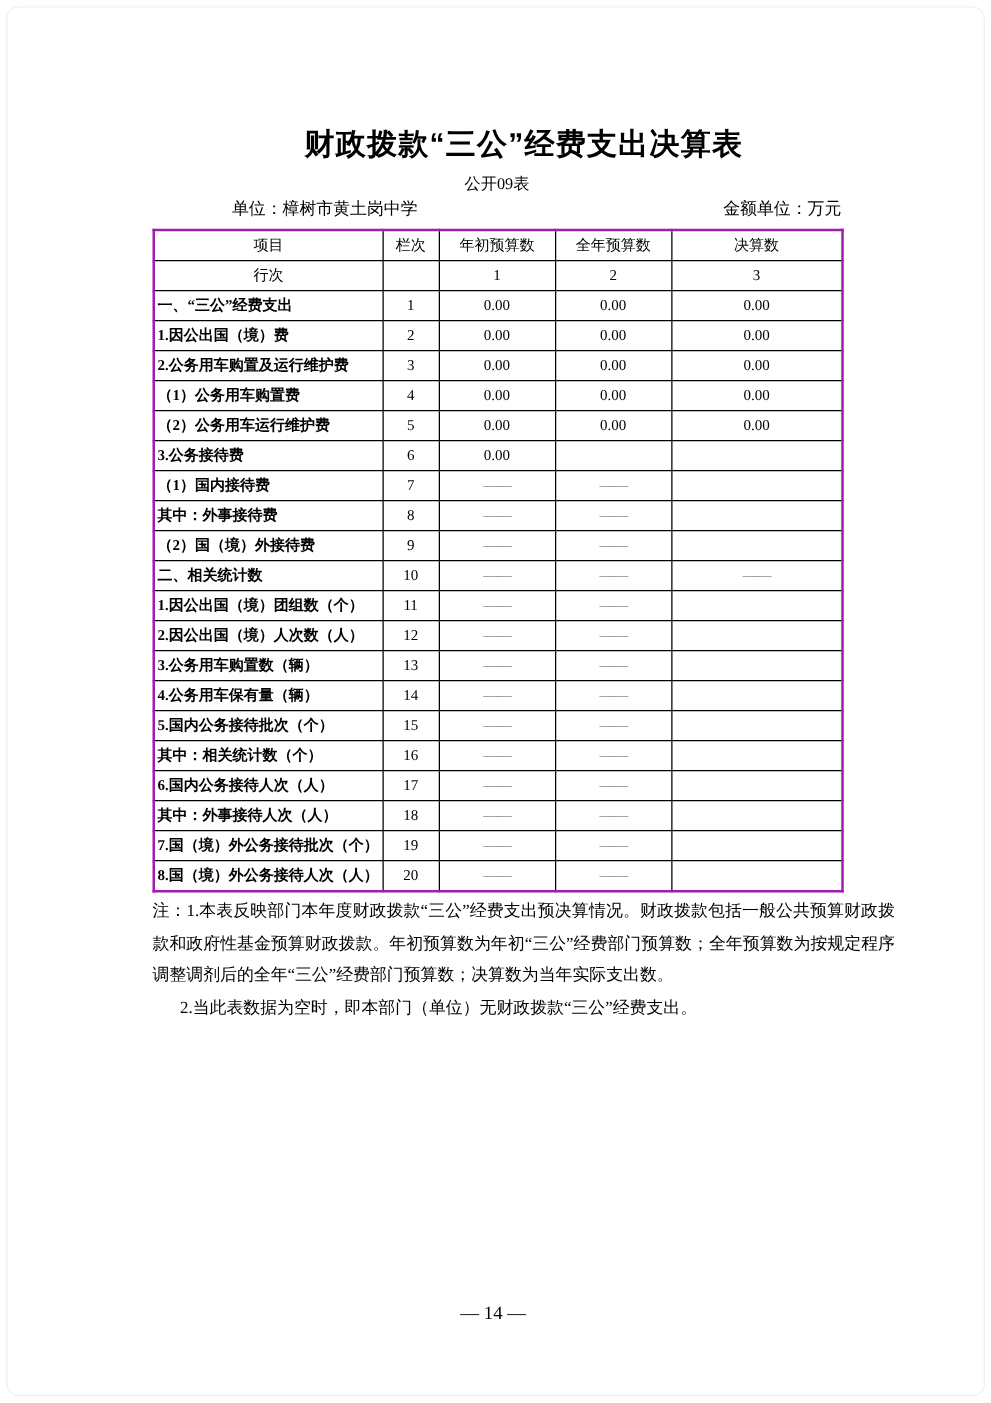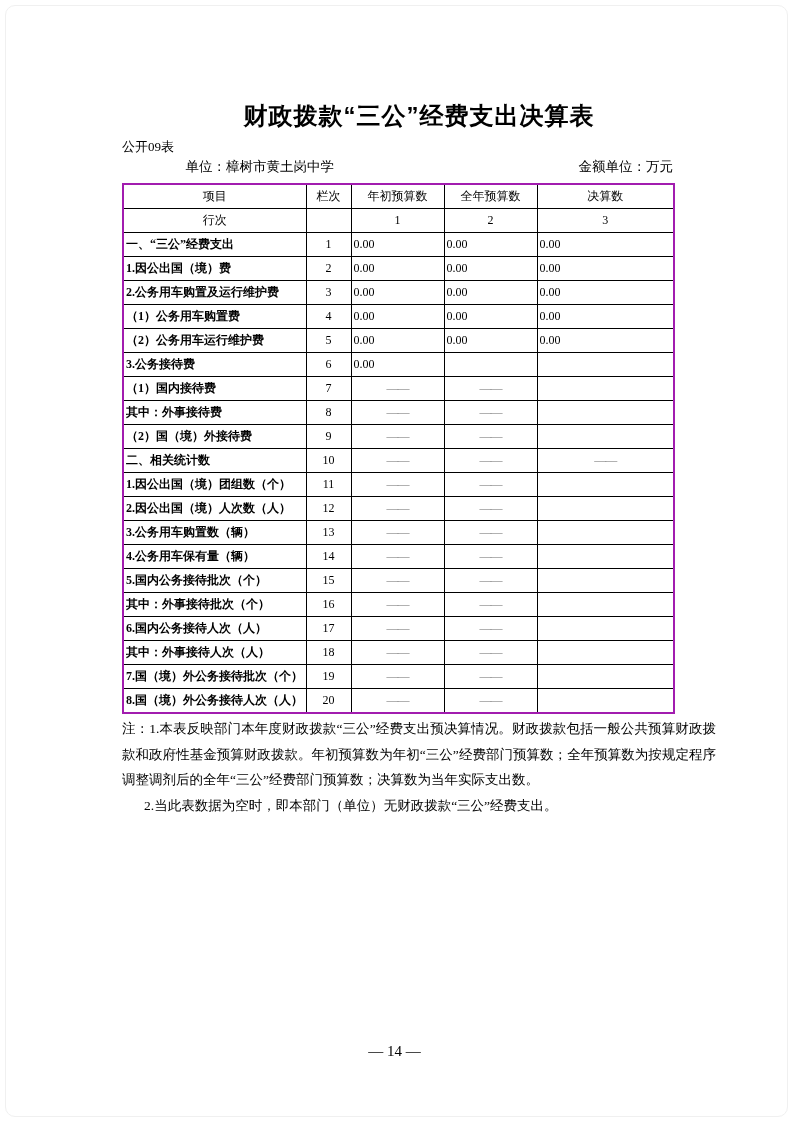--- a/index.html
+++ b/index.html
@@ -8,21 +8,21 @@
     font-family:"Liberation Serif","DejaVu Serif",serif;color:#000;
     overflow:hidden;
   }
   .page-border{position:absolute;inset:5px;border:1px solid #f0f0f0;border-radius:10px;pointer-events:none;}
   .doc-title{
     position:absolute;top:100px;left:122px;width:594px;text-align:center;
     font-family:"Liberation Sans","DejaVu Sans",sans-serif;
     font-weight:bold;font-size:24px;letter-spacing:1px;line-height:32px;
   }
   .table-code{
-    position:absolute;top:138px;left:122px;width:551px;text-align:left;font-size:13px;line-height:18px;
+    position:absolute;top:138px;left:122px;width:551px;text-align:center;font-size:13px;line-height:18px;
   }
   .meta-row{
     position:absolute;top:157px;left:122px;width:551px;display:flex;font-size:13.5px;line-height:20px;
   }
   .meta-row .m-left{flex:1;text-align:center;}
   .meta-row .m-mid{flex:1;text-align:center;}
   .meta-row .m-right{flex:1;text-align:right;}
   table.fiscal{
     position:absolute;top:183px;left:122px;width:551px;
     border-collapse:collapse;table-layout:fixed;border:2px solid #a21caf;
@@ -35,21 +35,21 @@
   col.c-line{width:45px;}
   col.c-init{width:93px;}
   col.c-annual{width:93px;}
   col.c-final{width:137px;}
   td.ctr{text-align:center;}
   td.item{text-align:left;font-weight:bold;}
   td.ind0{padding-left:5px;}
   td.ind1{padding-left:11px;}
   td.ind2{padding-left:27px;}
   td.ind3{padding-left:56px;}
-  td.num{text-align:left;padding-right:10px;}
+  td.num{text-align:center;padding-right:10px;}
   td.dash{text-align:center;color:#8a8a8a;letter-spacing:-1px;}
   td.blank{}
   .notes{
     position:absolute;top:716px;left:122px;width:594px;
     font-size:13.5px;line-height:25.5px;text-align:justify;
   }
   .notes p{margin:0;}
   .notes p.note2{padding-left:22px;}
   .page-number{
     position:absolute;top:1041px;left:0;width:789px;text-align:center;font-size:15px;line-height:20px;
@@ -192,21 +192,21 @@
       <td class="blank"></td>
     </tr>
     <tr>
       <td class="item ind1">5.国内公务接待批次（个）</td>
       <td class="ctr">15</td>
       <td class="dash">——</td>
       <td class="dash">——</td>
       <td class="blank"></td>
     </tr>
     <tr>
-      <td class="item ind2">其中：外事接待批次（个）</td>
+      <td class="item ind2">其中：相关统计数（个）</td>
       <td class="ctr">16</td>
       <td class="dash">——</td>
       <td class="dash">——</td>
       <td class="blank"></td>
     </tr>
     <tr>
       <td class="item ind1">6.国内公务接待人次（人）</td>
       <td class="ctr">17</td>
       <td class="dash">——</td>
       <td class="dash">——</td>

